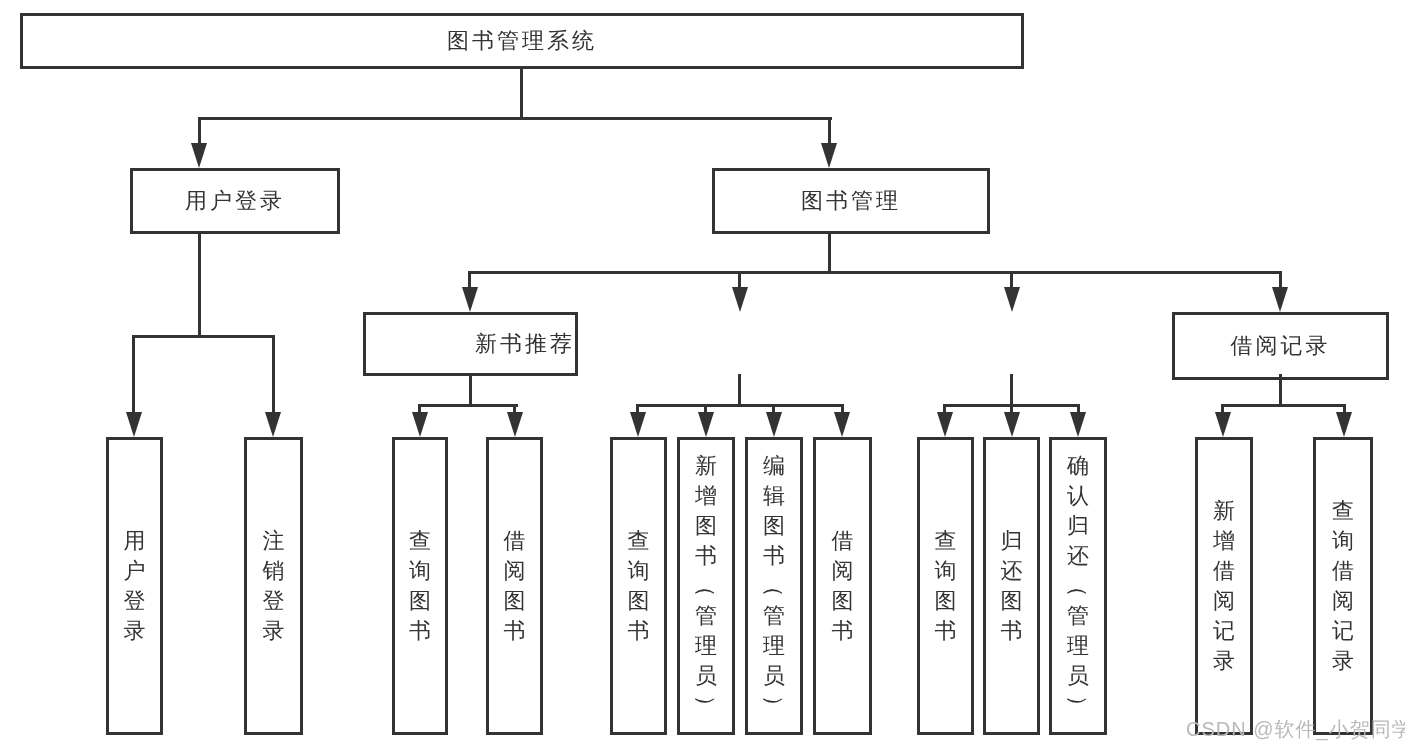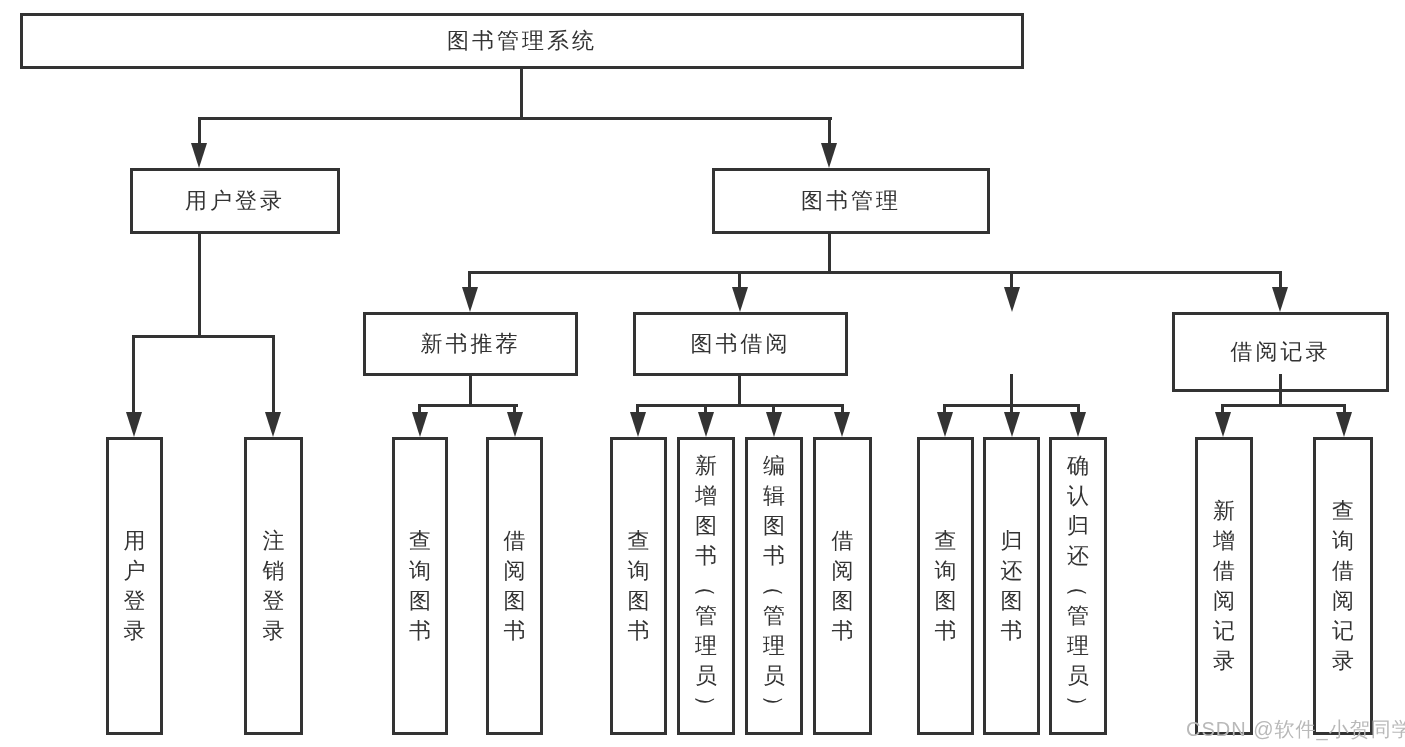--- a/index.html
+++ b/index.html
@@ -46,30 +46,27 @@
   </div>
 
   <div class="node" style="left:82px;top:168px;width:210px;height:66px;margin-left:48px;">
     <span>用户登录</span>
   </div>
 
   <div class="node" style="left:712px;top:168px;width:278px;height:66px;">
     <span>图书管理</span>
   </div>
 
-  <div class="node" style="left:363px;top:312px;width:215px;height:64px;">
+  <div class="node" style="left:363px;top:312px;width:215px;height:64px;justify-content:flex-end;">
     <span>新书推荐</span>
   </div>
 
-  <div class="node" style="left:633px;top:312px;width:215px;height:64px;">
-    <span>图书借阅</span>
-  </div>
-
-
-  <div class="node" style="left:1172px;top:312px;width:217px;height:80px;">
+
+
+  <div class="node" style="left:1172px;top:312px;width:217px;height:68px;">
     <span>借阅记录</span>
   </div>
 
   <div class="node leaf" style="left:106px;top:437px;width:57px;height:298px;">
     <span class="vlabel">
         <span class="vchar">用</span>
         <span class="vchar">户</span>
         <span class="vchar">登</span>
         <span class="vchar">录</span>
       </span>

